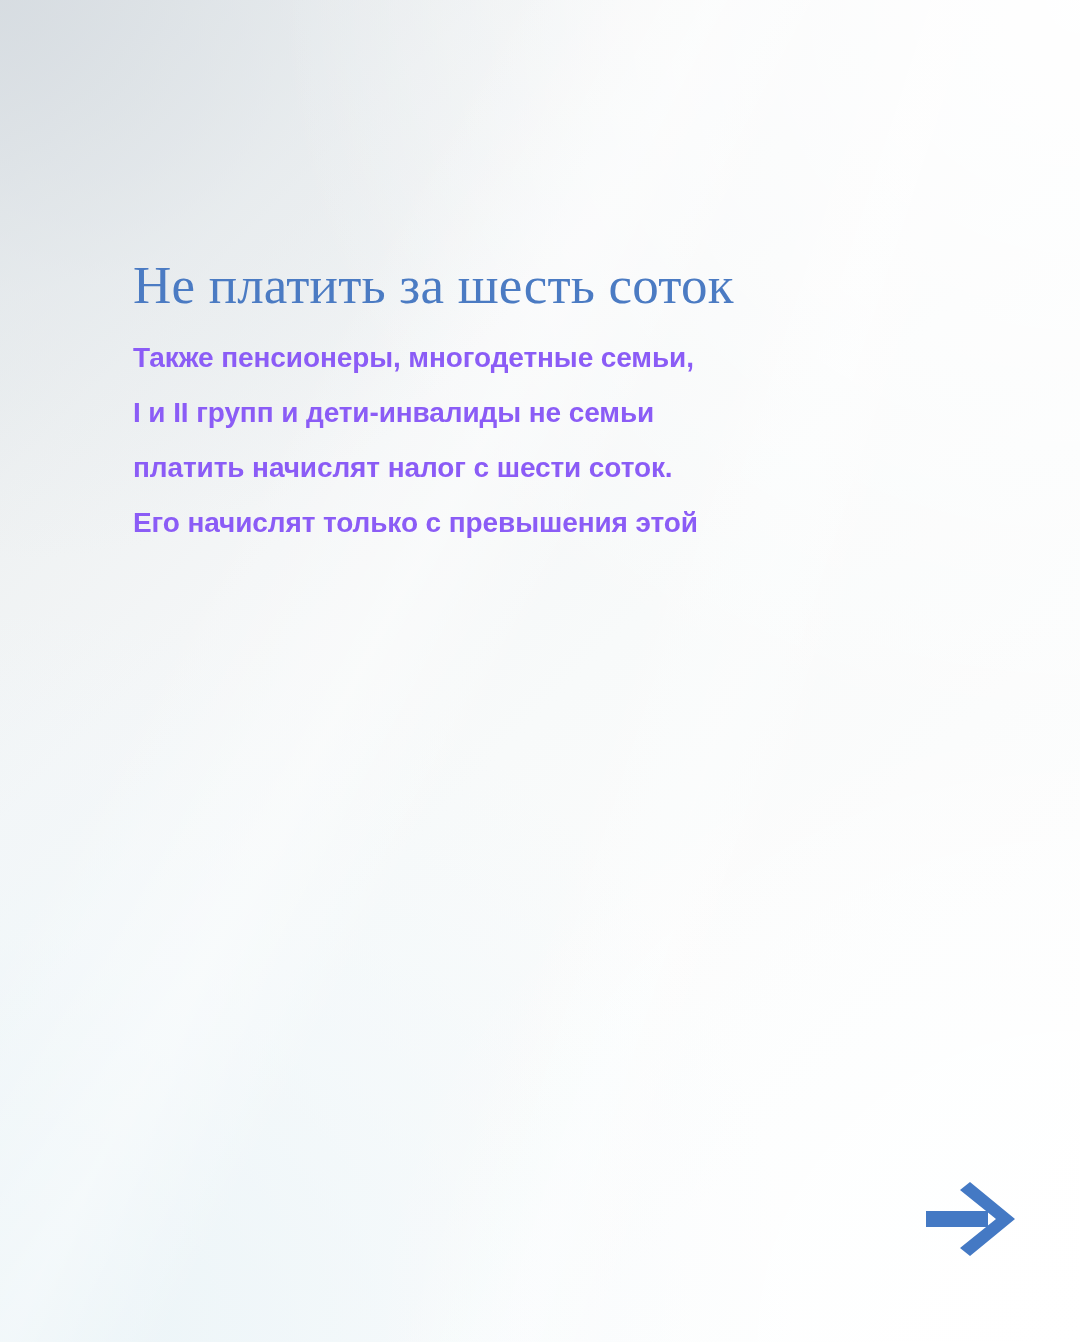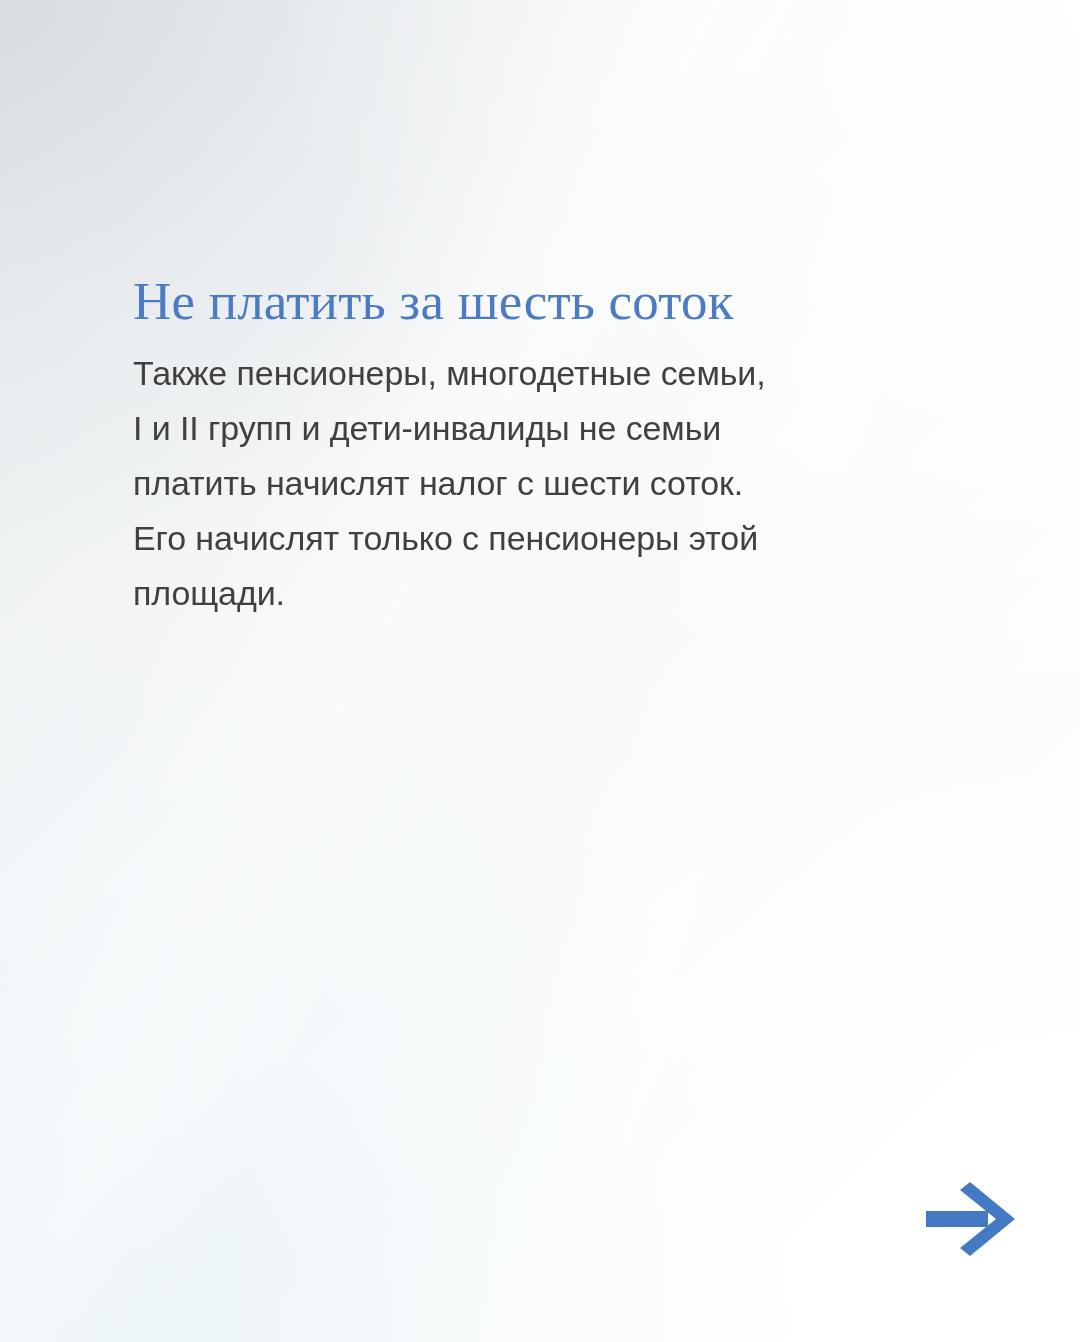--- a/index.html
+++ b/index.html
@@ -83,40 +83,39 @@
         rgba(255,255,255,0.30) 63%,
         rgba(255,255,255,0.0) 71%);
   }
 
   
   #content {
     position:absolute;
     left:133px;
     top:254px;
     width:900px;
-    margin-top:16px;
   }
 
   #headline {
     font-family:"Liberation Serif", serif;
     font-size:53px;
     line-height:62px;
     font-weight:400;
     color:#4b7bc3;
     letter-spacing:0.2px;
     white-space:nowrap;
   }
 
   #body-copy {
     margin-top:14px;
     font-family:"Liberation Sans", sans-serif;
-    font-size:34px;
+    font-size:28px;
     line-height:55px;
-    font-weight:400;
-    color:#404040;
+    font-weight:700;
+    color:#8b5cf6;
     letter-spacing:-0.1px;
   }
 
   #body-copy .line { display:block; white-space:nowrap; }
 
   
   #next-arrow {
     position:absolute;
     left:924px;
     top:1180px;
@@ -142,22 +141,21 @@
   <div class="bg-layer bg-streak"></div>
 
   <div id="content">
 
     <h1 id="headline">Не платить за шесть соток</h1>
 
     <div id="body-copy">
       <span class="line">Также пенсионеры, многодетные семьи,</span>
       <span class="line">I и II групп и дети-инвалиды не семьи</span>
       <span class="line">платить начислят налог с шести соток.</span>
-      <span class="line">Его начислят только с пенсионеры этой</span>
-      <span class="line">площади.</span>
+      <span class="line">Его начислят только с превышения этой</span>
     </div>
 
   </div>
 
   <button id="next-arrow" aria-label="next">
     <svg viewBox="0 0 96 78" xmlns="http://www.w3.org/2000/svg">
       <g fill="#4479c4">
         <rect x="2" y="31" width="62" height="16"></rect>
         <polygon points="46,2 91,39 46,76 36,68 72,39 36,10"></polygon>
       </g>

